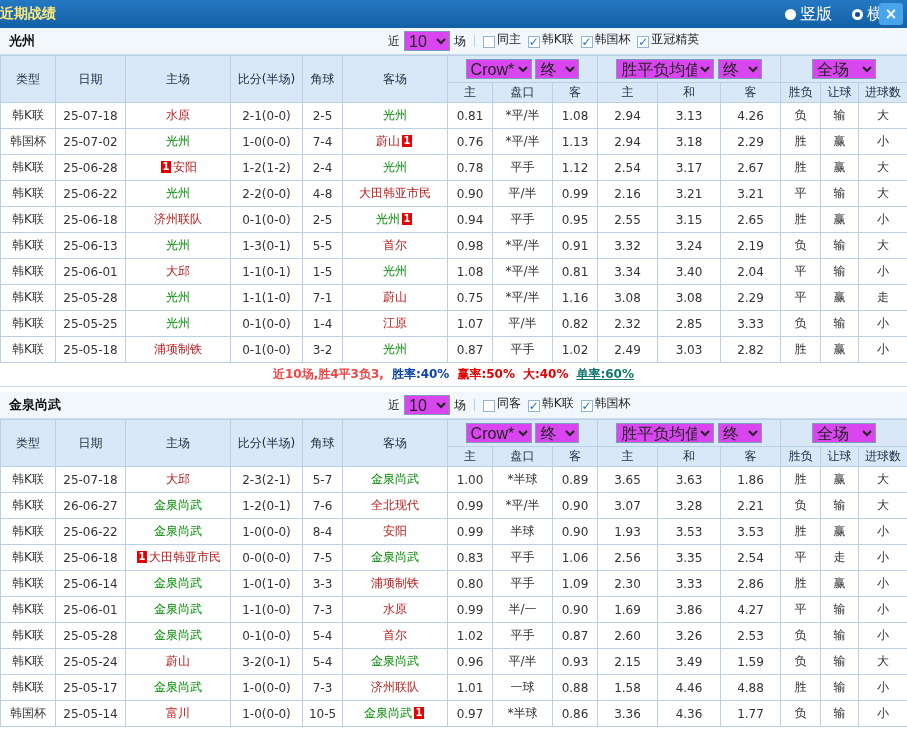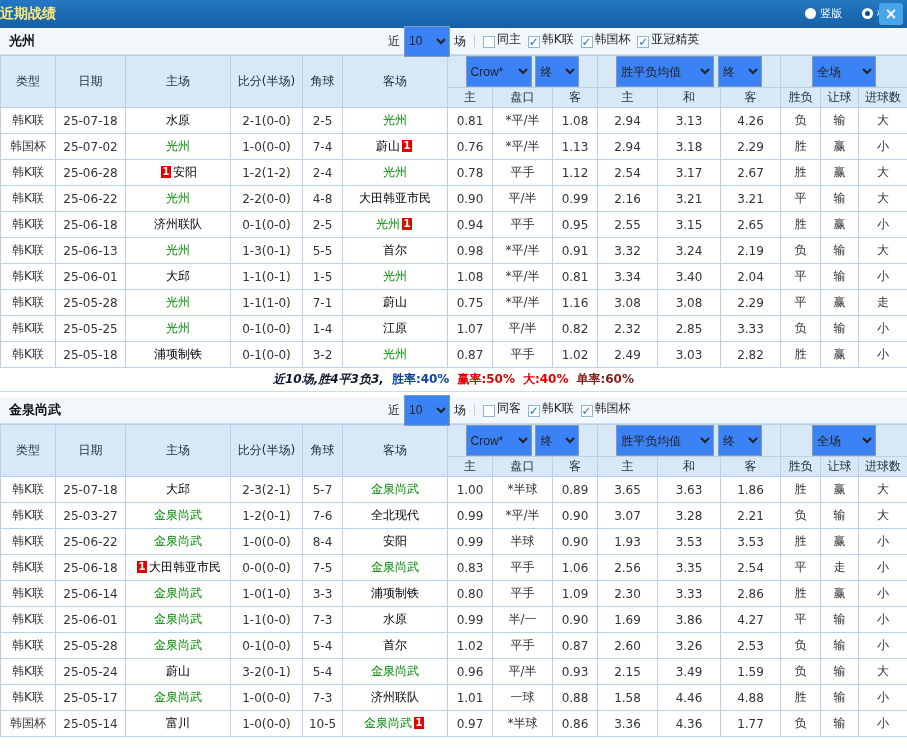--- a/index.html
+++ b/index.html
@@ -2,49 +2,49 @@
 <html><head>
 <meta charset="utf-8">
 <style>
   *{box-sizing:border-box;margin:0;padding:0}
   body{width:907px;height:752px;overflow:hidden;background:#fff;
        font-family:"DejaVu Sans","Liberation Sans",sans-serif;font-size:12px;color:#222}
   
   .topbar{height:28px;background:linear-gradient(#2478c2,#1460a6);display:flex;align-items:center;
           justify-content:space-between;position:relative;color:#fff}
   .tb-title{color:#ffe87a;font-weight:bold;font-size:14px;margin-right:16px}
-  .radio{display:inline-flex;align-items:center;margin:0 8px;cursor:pointer;font-size:11px}
+  .radio{display:inline-flex;align-items:center;margin:0 8px;cursor:pointer;font-size:16px}
   .rdot{width:11px;height:11px;border-radius:50%;background:#fff;display:inline-block;margin-right:4px;position:relative}
   .rdot.checked::after{content:"";position:absolute;left:3px;top:3px;width:5px;height:5px;border-radius:50%;background:#0d4f93}
   .close-btn{position:absolute;right:4px;top:3px;width:24px;height:22px;background:#49a5ea;border-radius:3px;
              color:#fff;font-size:15px;font-weight:bold;display:flex;align-items:center;justify-content:center;cursor:pointer}
   
   .sec-head{height:27px;background:#f2f7fc;border-bottom:1px solid #cadded;display:flex;align-items:center;
             position:relative;padding:0 9px}
   .sec-title{font-weight:bold;font-size:13px;color:#111}
   .filters{position:absolute;left:388px;display:flex;align-items:center;gap:4px;white-space:nowrap}
   .vdiv{width:1px;height:12px;background:#b9cfe4;margin:0 4px}
   .chk{display:inline-flex;align-items:flex-end;margin-right:3px;cursor:pointer}
   .cbox{width:12px;height:12px;border:1px solid #94b4d4;background:#fff;display:inline-block;position:relative;margin-right:2px}
   .cbox.checked::after{content:"\2713";position:absolute;left:0;top:-2px;font-size:12px;font-weight:bold;color:#1a72c8}
-  .sel{font-size:12px;height:31px;border:1px solid #7f9db9;background:#3b82f6;color:#222}
+  .sel{font-size:16px;height:20px;border:1px solid #7f9db9;background:#d946ef;color:#222}
   .w-count{width:46px}.w-book{width:66px}.w-final{width:44px}.w-avg{width:98px}.w-scope{width:64px}
   
   table.grid{border-collapse:collapse;table-layout:fixed;width:907px}
   .grid th,.grid td{border:1px solid #b9d0e6;text-align:center;padding:0;white-space:nowrap;overflow:hidden}
   .grid thead th{background:#d9e8f7;font-weight:normal;color:#1c2c3c;font-size:12px}
   .grid thead tr.hr1 th{height:27px}
   .grid thead tr.hr2 th{height:20px}
   .grid tbody td{height:26px;background:#fff;font-size:12px;color:#333}
   .ctl{vertical-align:middle}
   td.lg{color:#fff}
   .lg-k{background:#01398e}
   .lg-cup{background:#3f6cc4}
   td.score{color:#d50000}
-  .tname{color:#000000}
+  .tname{color:#b91c1c}
   .tname.focal{color:#008a00}
   .badge-card{display:inline-block;background:#e80000;color:#fff;font-size:10px;line-height:12px;min-width:10px;
               height:12px;padding:0 1px;margin:0 2px;vertical-align:1px;text-align:center;font-weight:bold}
   .c-red{color:#e00000}.c-green{color:#008a00}.c-blue{color:#0033dd}
   .summary{height:24px;line-height:23px;text-align:center;border-bottom:1px solid #cadded;background:#fff;font-size:12px}
   .seg{margin:0 4px;font-weight:bold}
   .gap{height:5px;background:#fff}
 </style>
 </head>
 <body>
@@ -331,21 +331,21 @@
         <td>2.82</td>
         <td class="c-red">胜</td>
         <td class="c-red">赢</td>
         <td class="c-green">小</td>
       </tr>
     </tbody>
 </table>
 
 <div class="summary">
   
-<span class="seg" style="color: #0f172a; font-style: italic;">近10场,胜4平3负3,</span><span class="seg" style="color: rgb(11, 67, 168);">胜率:40%</span><span class="seg" style="color: rgb(224, 0, 0);">赢率:50%</span><span class="seg" style="color: rgb(224, 0, 0); margin-top: 21px;">大:40%</span><span class="seg" style="color: #7f1d1d;">单率:60%</span></div>
+<span class="seg" style="color: #ef4444;">近10场,胜4平3负3,</span><span class="seg" style="color: rgb(11, 67, 168);">胜率:40%</span><span class="seg" style="color: rgb(224, 0, 0);">赢率:50%</span><span class="seg" style="color: rgb(224, 0, 0); margin-top: 21px;">大:40%</span><span class="seg" style="color: #0f766e; text-decoration: underline;">单率:60%</span></div>
 
 <div class="gap"></div>
 
 <div class="sec-head">
   <span class="sec-title">金泉尚武</span>
   <div class="filters">
     <span>近</span>
     <select class="sel w-count">
       <option>10</option>
     </select>
@@ -437,21 +437,21 @@
         <td>3.65</td>
         <td>3.63</td>
         <td>1.86</td>
         <td class="c-red">胜</td>
         <td class="c-red">赢</td>
         <td class="c-red">大</td>
       </tr>
 
       <tr>
         <td class="lg lg-k">韩K联</td>
-        <td>25-03-27</td>
+        <td>26-06-27</td>
         <td class="team"><span class="tname focal">金泉尚武</span></td>
         <td class="score">1-2(0-1)</td>
         <td>7-6</td>
         <td class="team"><span class="tname">全北现代</span></td>
         <td>0.99</td>
         <td>*平/半</td>
         <td>0.90</td>
         <td>3.07</td>
         <td>3.28</td>
         <td>2.21</td>

